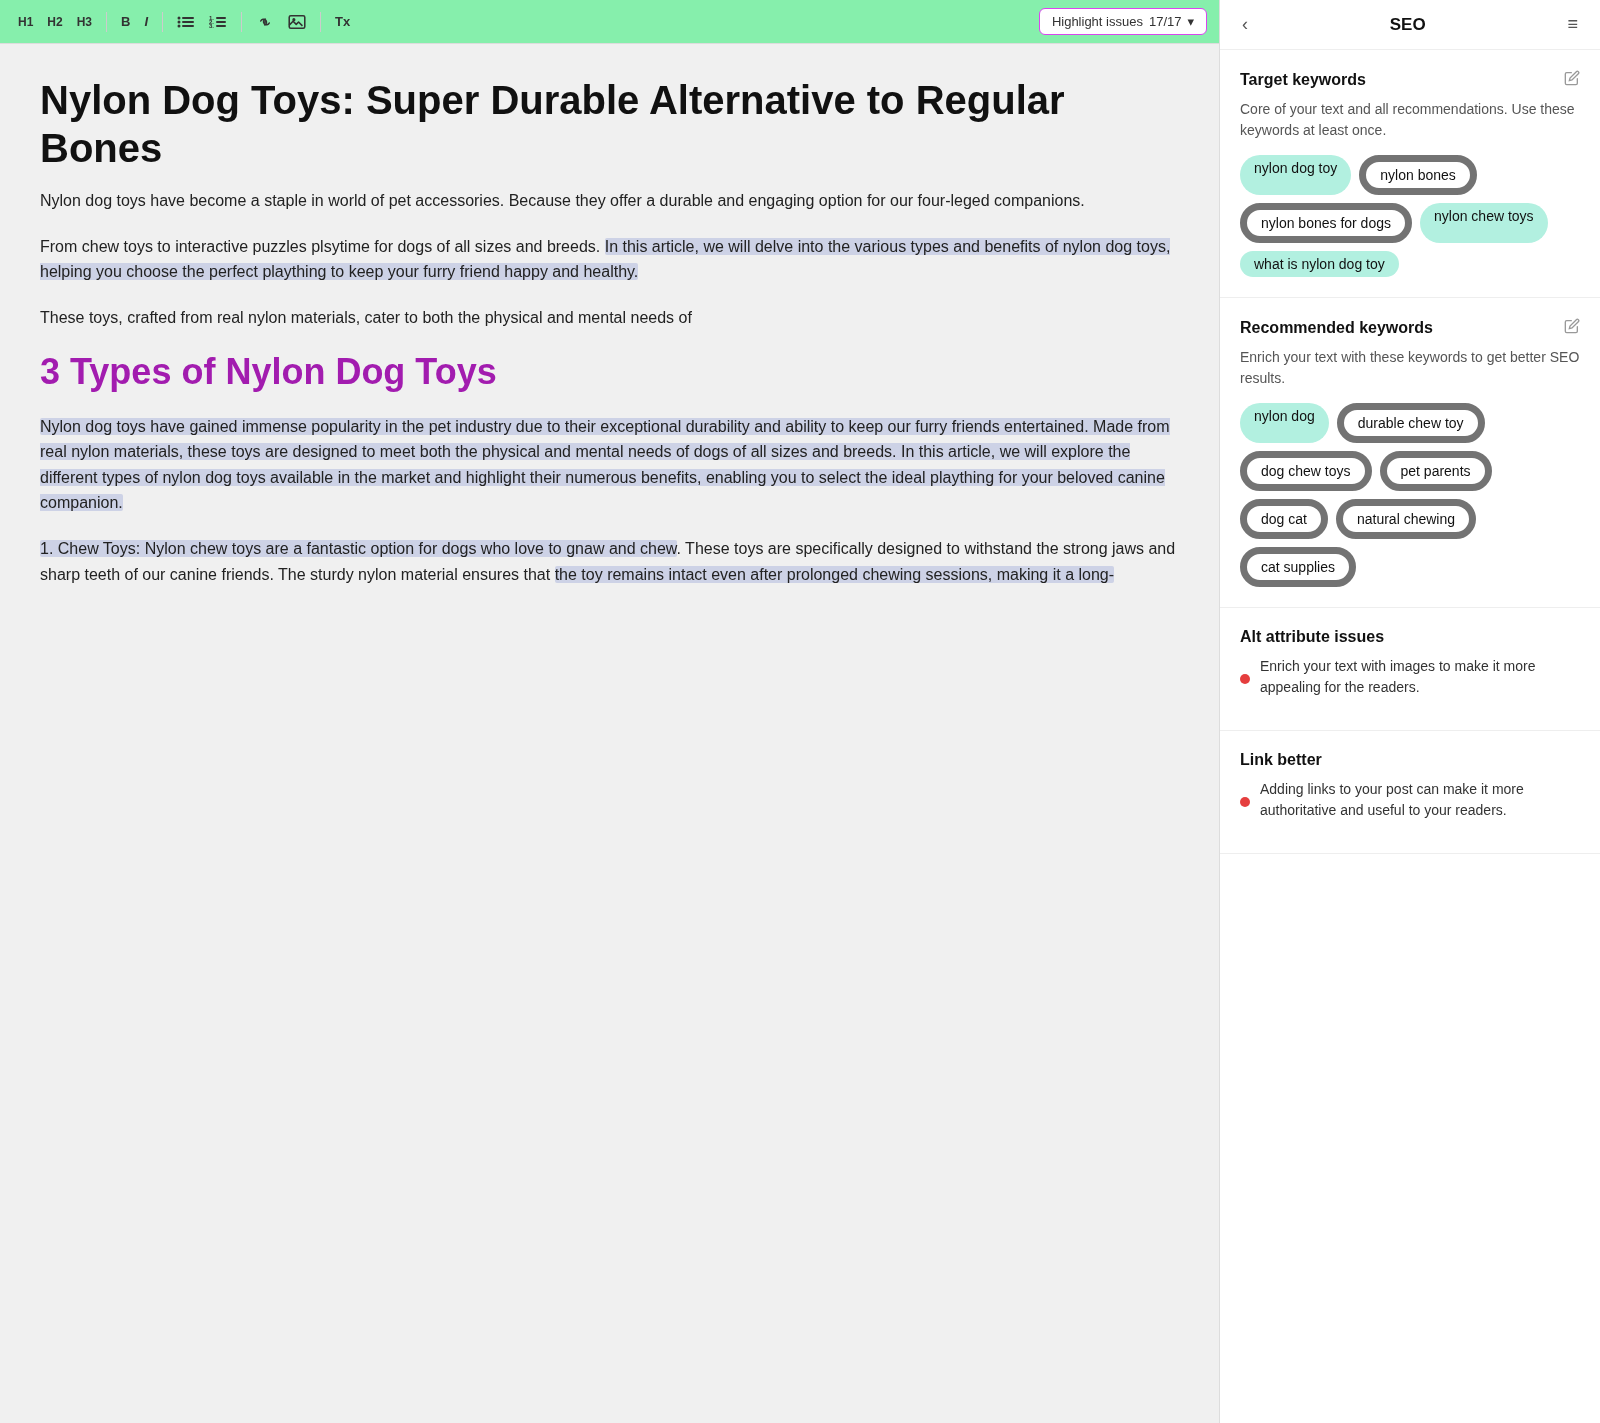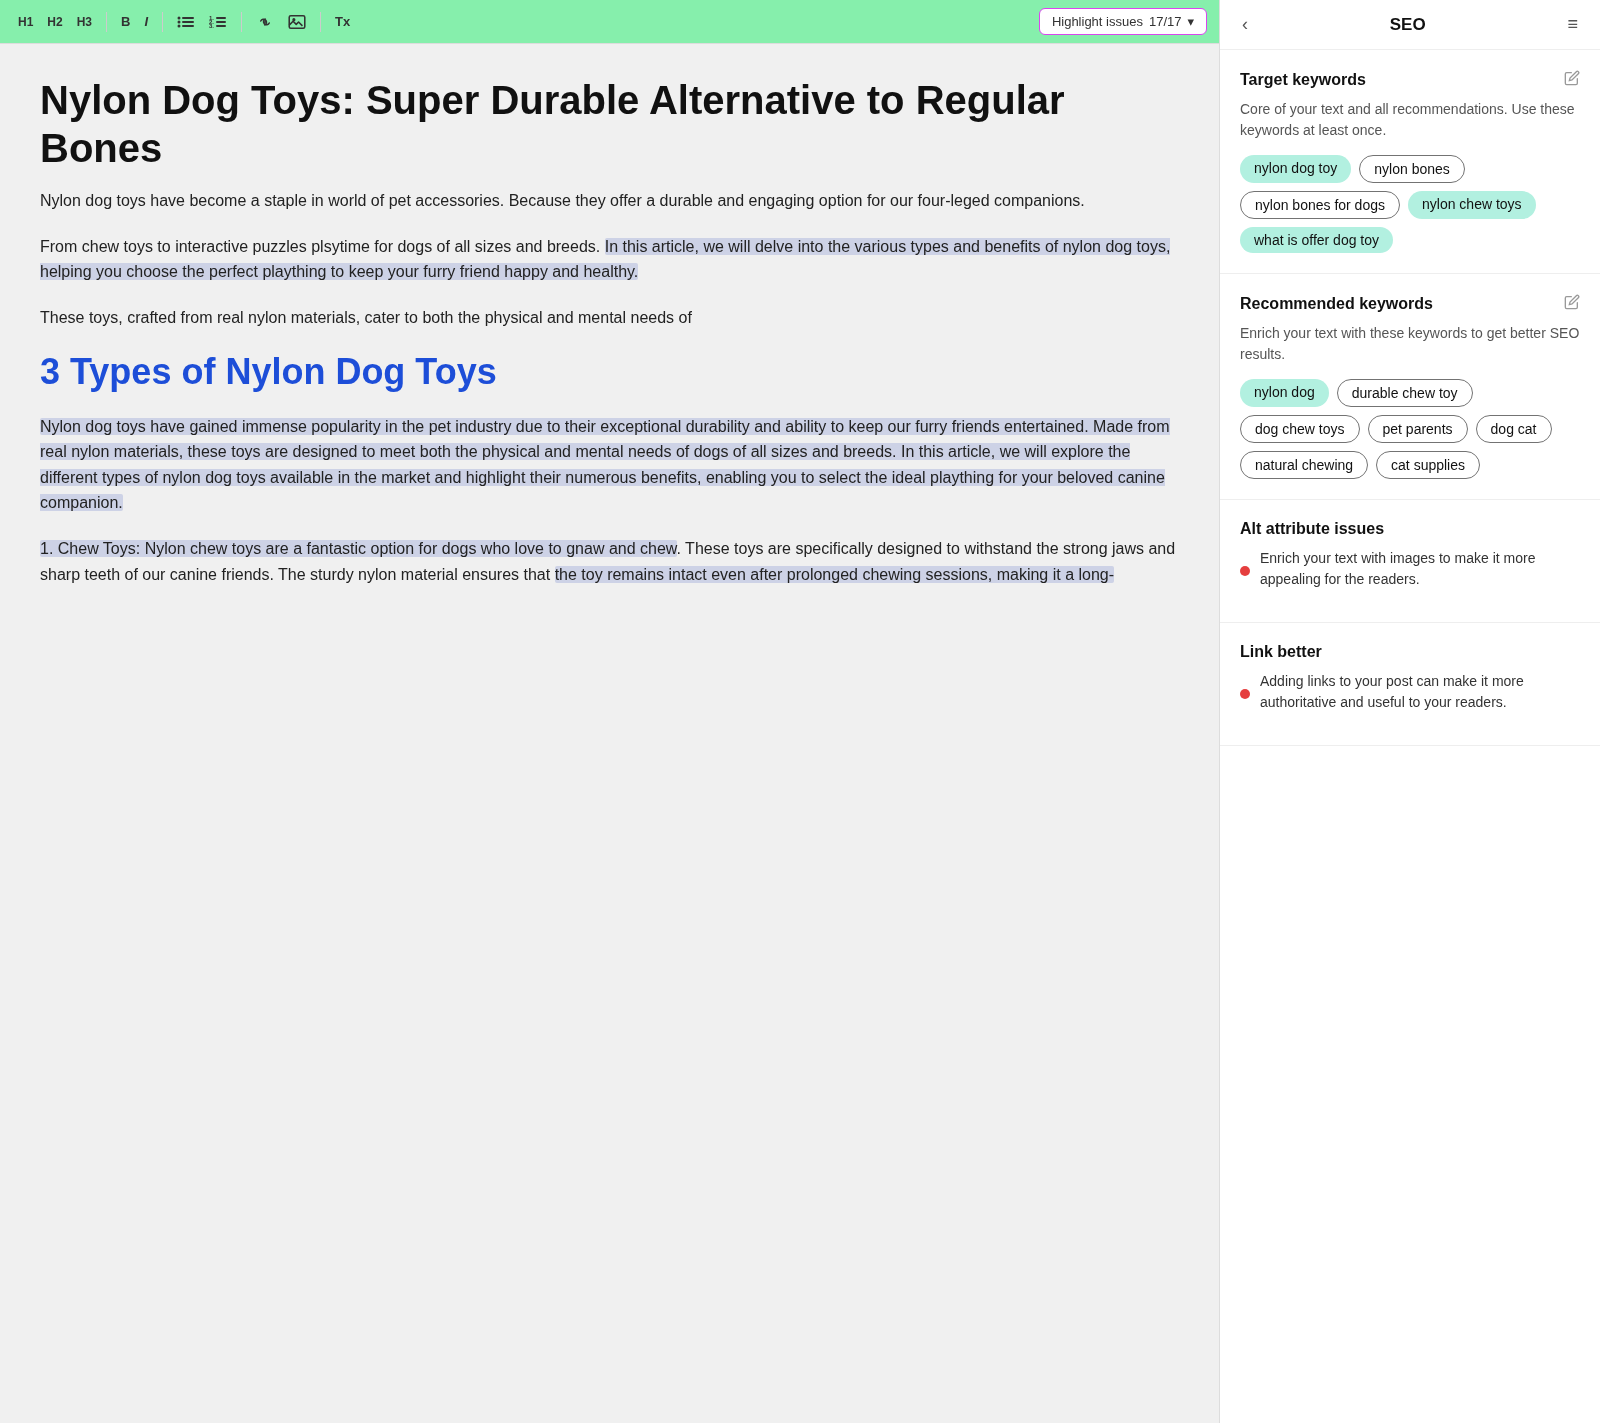--- a/index.html
+++ b/index.html
@@ -86,21 +86,21 @@
       font-size: 40px;
       font-weight: 700;
       color: #111;
       line-height: 1.2;
       margin-bottom: 16px;
     }
 
     .editor-content h2 {
       font-size: 36px;
       font-weight: 800;
-      color: #1d4ed8;
+      color: #a21caf;
       line-height: 1.2;
       margin-bottom: 20px;
       margin-top: 10px;
     }
 
     .editor-content p {
       font-size: 16px;
       line-height: 1.6;
       color: #222;
       margin-bottom: 20px;
@@ -198,21 +198,21 @@
 
     .keyword-tag.active-green {
       background-color: #b2f0e0;
       color: #111;
       border: none;
     }
 
     .keyword-tag.inactive {
       background-color: #fff;
       color: #111;
-      border: 1px solid #737373;
+      border: 7px solid #737373;
     }
 
     .issue-list {
       list-style: none;
       padding: 0;
     }
 
     .issue-item {
       display: flex;
       align-items: center;
@@ -343,21 +343,21 @@
           <path d="M18.5 2.5a2.121 2.121 0 0 1 3 3L12 15l-4 1 1-4 9.5-9.5z" stroke="#999" stroke-width="2" stroke-linecap="round"></path>
         </svg>
       </button>
     </div>
     <p class="seo-section-desc">Core of your text and all recommendations. Use these keywords at least once.</p>
     <div class="keyword-tags" id="target-keyword-tags">
         <span class="keyword-tag active-green">nylon dog toy</span>
         <span class="keyword-tag inactive">nylon bones</span>
         <span class="keyword-tag inactive">nylon bones for dogs</span>
         <span class="keyword-tag active-green">nylon chew toys</span>
-        <span class="keyword-tag active-green">what is offer dog toy</span>
+        <span class="keyword-tag active-green">what is nylon dog toy</span>
       </div>
   </div>
 
   <div class="seo-section">
     <div class="seo-section-header">
       <span class="seo-section-title">Recommended keywords</span>
       <button class="edit-icon-btn">
         <svg width="16" height="16" viewBox="0 0 24 24" fill="none">
           <path d="M11 4H4a2 2 0 0 0-2 2v14a2 2 0 0 0 2 2h14a2 2 0 0 0 2-2v-7" stroke="#999" stroke-width="2" stroke-linecap="round"></path>
           <path d="M18.5 2.5a2.121 2.121 0 0 1 3 3L12 15l-4 1 1-4 9.5-9.5z" stroke="#999" stroke-width="2" stroke-linecap="round"></path>

